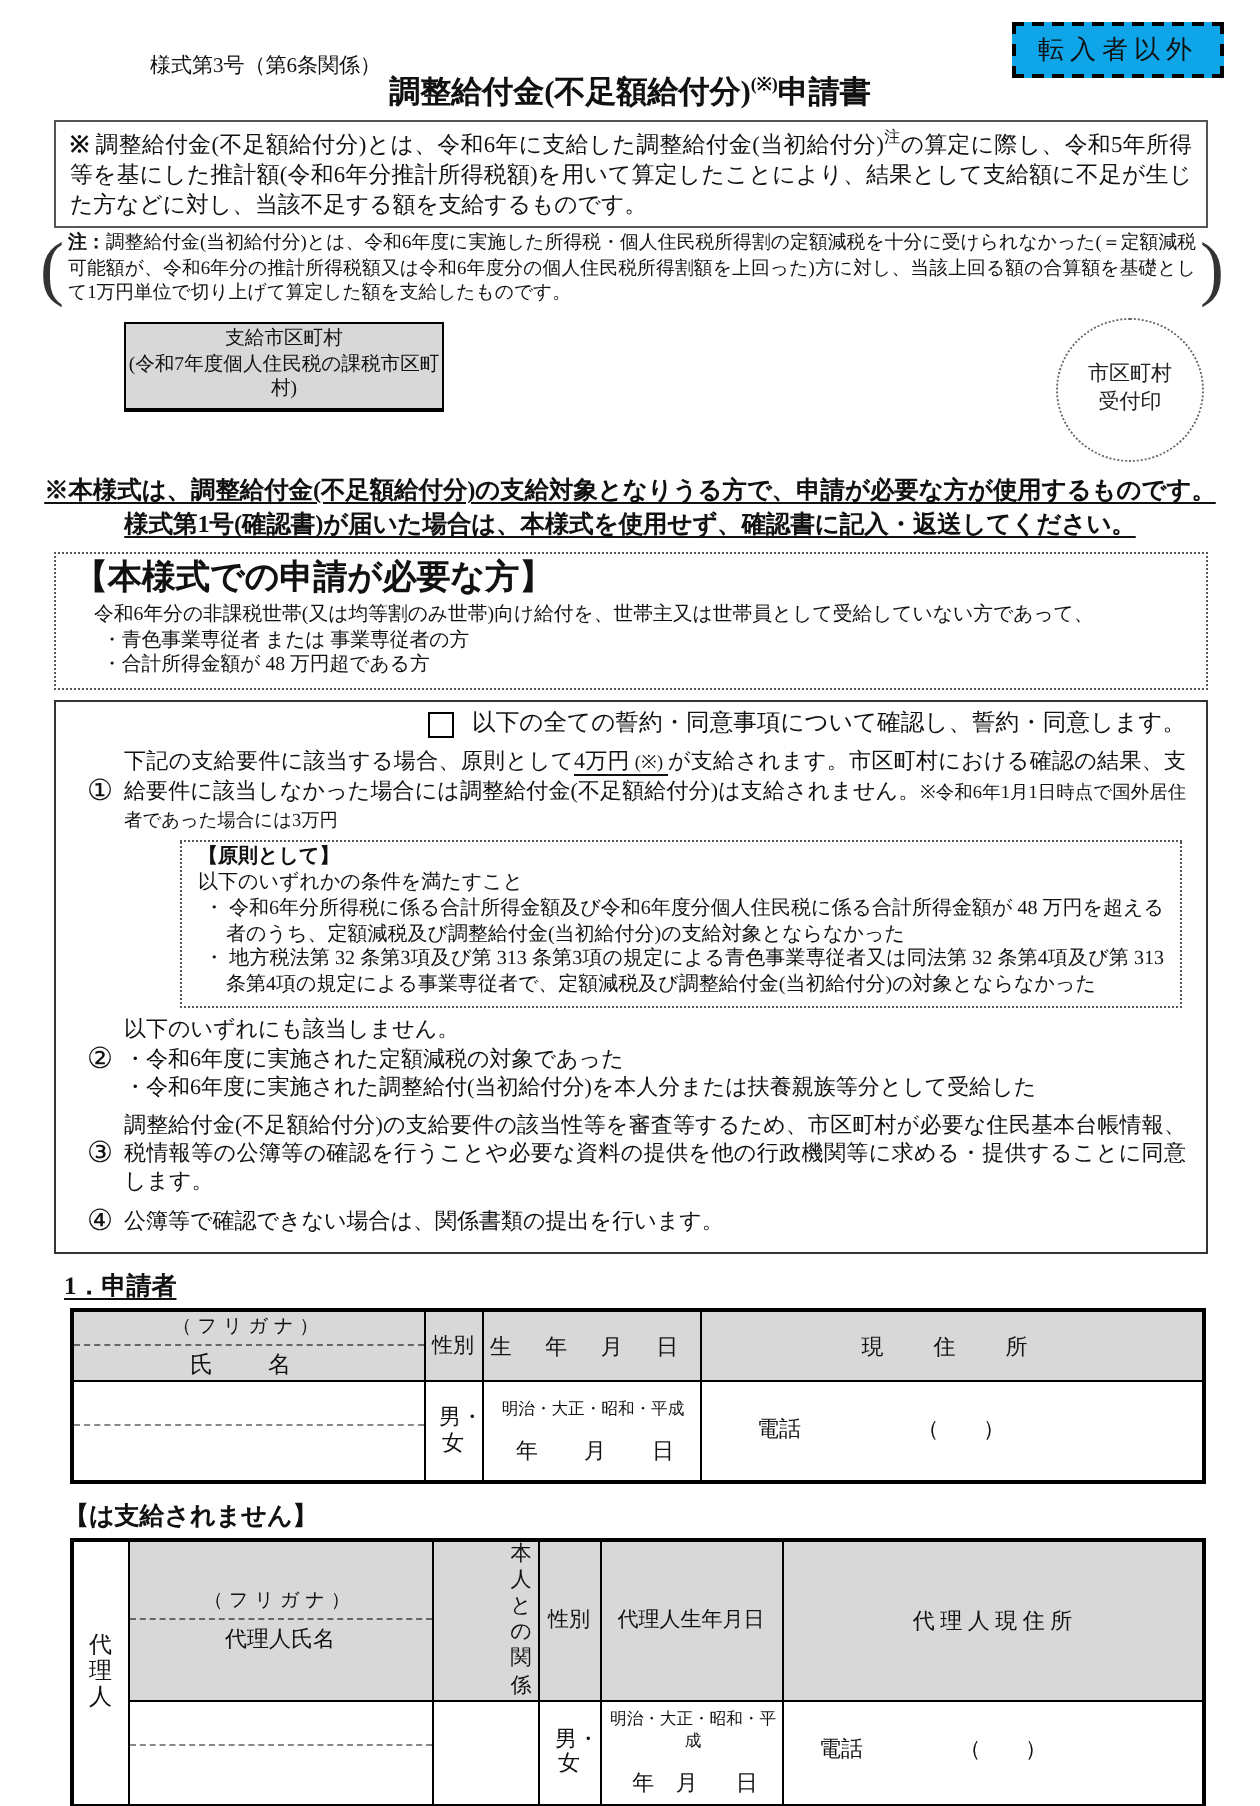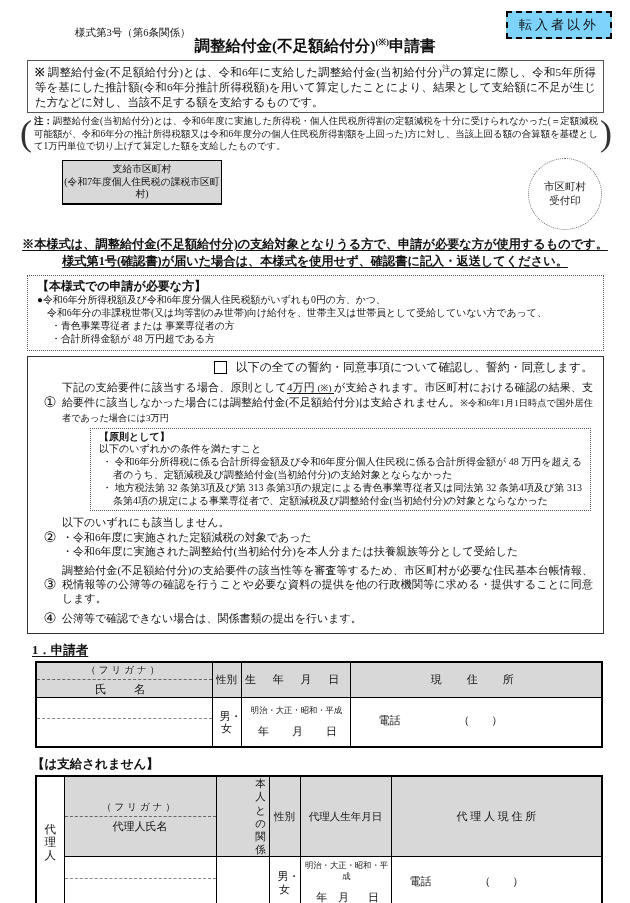--- a/index.html
+++ b/index.html
@@ -8,21 +8,21 @@
     width: 630px; height: 903px; overflow: hidden;
     background: #ffffff; color: #111;
     font-family: "Liberation Serif", "DejaVu Serif", serif;
     position: relative; padding-top: 10px;
   }
   .topbar { position: relative; height: 18px; }
   .form-number { position: absolute; left: 75px; top: 16px; font-size: 10.5px; }
   .corner-tag {
     position: absolute; right: 18px; top: 1px;
     border: 2px dashed #000; padding: 3px 11px;
-    font-size: 13px; letter-spacing: 3px; background: #7dd3fc;
+    font-size: 13px; letter-spacing: 3px; background: #0ea5e9;
   }
   .title { text-align: center; margin-top: 7px; font-size: 15.5px; font-weight: bold; }
   .title sup { font-size: 9px; font-weight: bold; }
 
   .def-box {
     margin: 3px 26px 0 27px; border: 1px solid #555;
     padding: 3px 7px; font-size: 11.4px; line-height: 1.3; text-align: justify;
   }
   .def-box sup { font-size: 8px; }
 
@@ -40,21 +40,21 @@
   .stamp-circle {
     position: absolute; right: 28px; top: -2px; width: 74px; height: 72px;
     border: 1.6px dotted #666; border-radius: 50%;
     display: flex; flex-direction: column; align-items: center; justify-content: center;
     font-size: 10.5px; line-height: 1.35; color: #222;
   }
   .usage-note { text-align: center; margin-top: 4px; font-weight: bold; font-size: 12.2px; line-height: 1.42; }
   .usage-note div { text-decoration: underline; text-underline-offset: 2px; }
 
   .elig-box { margin: 4px 26px 0 27px; border: 1px dotted #555; padding: 3px 9px 4px; }
-  .elig-title { font-size: 12px; font-weight: bold; line-height: 1.3; }
+  .elig-title { font-size: 17px; font-weight: bold; line-height: 1.3; font-family: Liberation Mono, monospace; }
   .elig-line { font-size: 9.9px; line-height: 1.3; }
   .elig-indent { padding-left: 10px; }
   .elig-bullet { padding-left: 14px; }
 
   .pledge-box { margin: 5px 26px 0 27px; border: 1.4px solid #333; padding: 3px 10px 6px; }
   .pledge-head { font-size: 11.4px; line-height: 1.3; }
   .b { font-weight: bold; }
   .hn { margin-left: 16px; }
   .u { text-decoration: underline; text-underline-offset: 2px; }
   .check-row { display: flex; align-items: center; margin-top: 0; font-size: 11.8px; justify-content: flex-end; }
@@ -123,21 +123,20 @@
   </div>
 </div>
 
 <div class="usage-note">
   <div>※本様式は、調整給付金(不足額給付分)の支給対象となりうる方で、申請が必要な方が使用するものです。</div>
   <div>様式第1号(確認書)が届いた場合は、本様式を使用せず、確認書に記入・返送してください。</div>
 </div>
 
 <div class="elig-box">
   <div class="elig-title">【本様式での申請が必要な方】</div>
-  <div class="elig-line">●令和6年分所得税額及び令和6年度分個人住民税額がいずれも0円の方、かつ、</div>
   <div class="elig-line elig-indent">令和6年分の非課税世帯(又は均等割のみ世帯)向け給付を、世帯主又は世帯員として受給していない方であって、</div>
   <div class="elig-line elig-bullet">・青色事業専従者 または 事業専従者の方</div>
   <div class="elig-line elig-bullet">・合計所得金額が 48 万円超である方</div>
 </div>
 
 <div class="pledge-box">
 
   <div class="check-row">
     <span class="checkbox"></span>
     <span>以下の全ての誓約・同意事項について確認し、誓約・同意します。</span>

